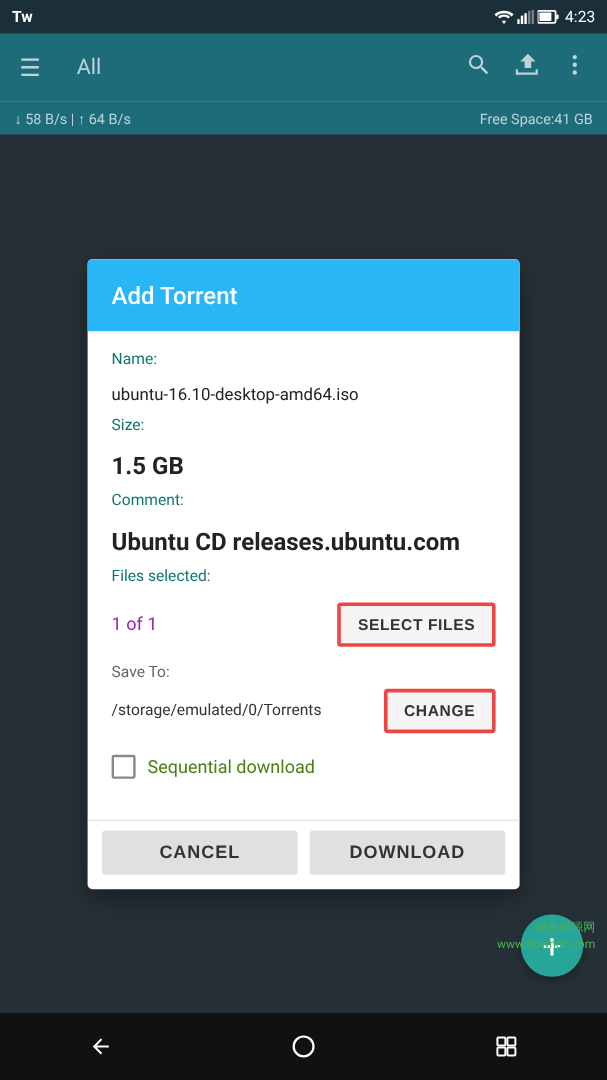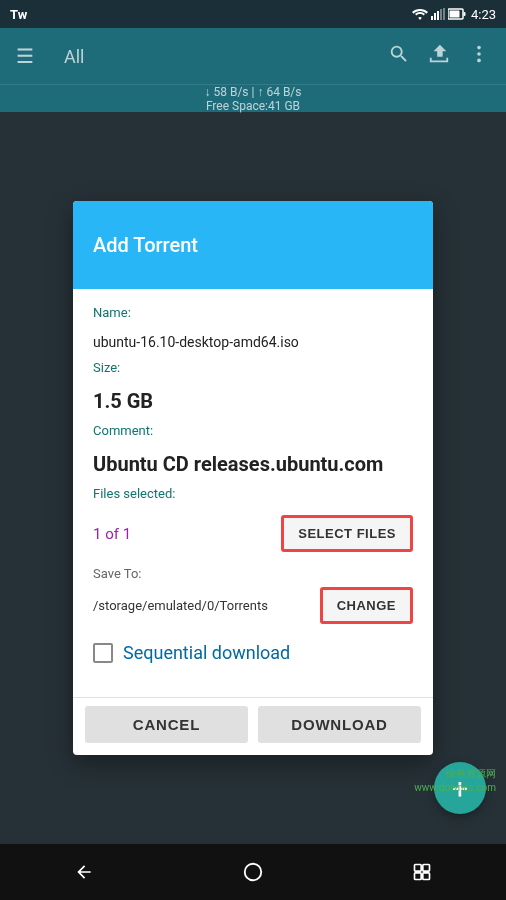--- a/index.html
+++ b/index.html
@@ -72,21 +72,20 @@
       width: 100%;
       height: 28px;
       background: #1e6b7a;
       display: flex;
       align-items: center;
       justify-content: space-between;
       padding: 0 12px;
       font-size: 12px;
       color: rgba(255,255,255,0.7);
       border-top: 1px solid rgba(255,255,255,0.1);
-      flex-direction: column;
     }
 
     
     .main-content {
       width: 100%;
       height: calc(900px - 28px - 56px - 28px - 56px);
       background: rgba(0,0,0,0.45);
       position: relative;
       display: flex;
       align-items: center;
@@ -96,21 +95,21 @@
     
     .dialog {
       width: 360px;
       background: #fff;
       border-radius: 4px;
       overflow: hidden;
       box-shadow: 0 8px 24px rgba(0,0,0,0.4);
     }
     .dialog-title {
       background: #29b6f6;
-      padding: 32px 20px;
+      padding: 18px 20px;
       font-size: 20px;
       color: white;
       font-weight: 500;
     }
     .dialog-body {
       padding: 16px 20px;
     }
     .info-label {
       font-size: 13px;
       color: #0f766e;
@@ -186,22 +185,22 @@
     }
     .checkbox-box {
       width: 20px;
       height: 20px;
       border: 2px solid #888;
       border-radius: 2px;
       flex-shrink: 0;
       background: white;
     }
     .checkbox-label {
-      font-size: 18px;
-      color: #0369a1;
+      font-size: 15px;
+      color: #4d7c0f;
     }
 
     
     .divider {
       height: 1px;
       background: #e0e0e0;
       margin: 10px 0 0 0;
     }
 
     

